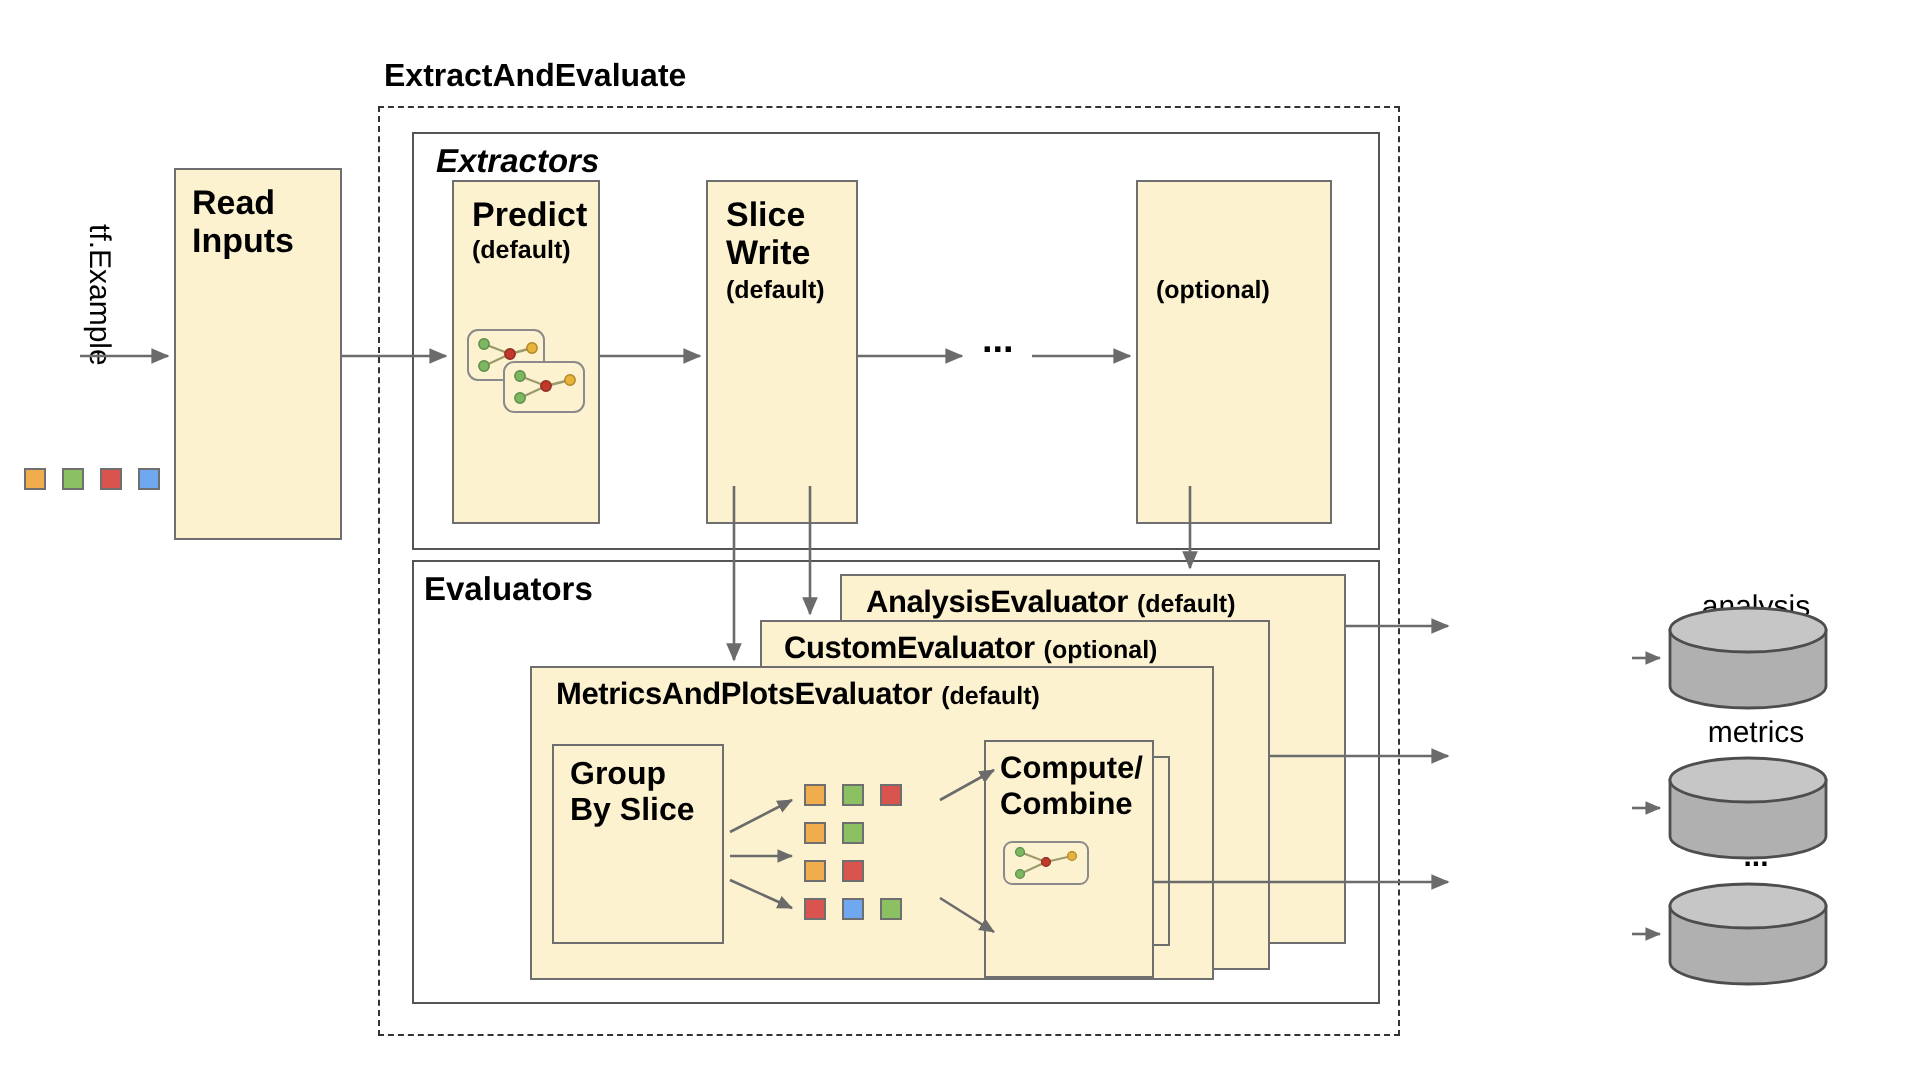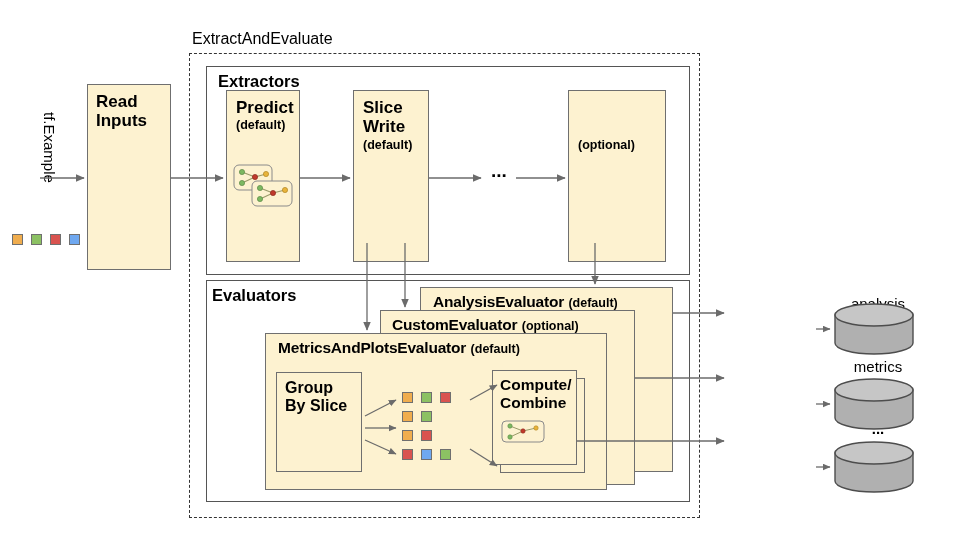--- a/index.html
+++ b/index.html
@@ -13,21 +13,21 @@
          border:1.3px solid #555;}
   .dashed{position:absolute;box-sizing:border-box;background:transparent;
           border:1.6px dashed #333;}
 
   .lbl{position:absolute;font-weight:bold;line-height:1.12;letter-spacing:-0.2px;}
   .small{font-size:12.5px;font-weight:bold;}
 
   .boxtitle{position:absolute;font-weight:bold;font-size:17px;line-height:1.13;}
   .hdr{position:absolute;font-weight:bold;font-size:16.5px;}
 
-  .ctr-title{position:absolute;font-weight:normal;font-size:16px;}
+  .ctr-title{position:absolute;font-weight:bold;font-size:16px;}
 
   svg.layer{position:absolute;left:0;top:0;width:960px;height:540px;
             pointer-events:none;overflow:visible;}
 
   .sq{position:absolute;width:11px;height:11px;border:1.1px solid #6f6f6f;box-sizing:border-box;}
 
   .cyl{position:absolute;}
   .cyl-lbl{position:absolute;font-size:15px;font-weight:normal;text-align:center;}
 
   .vert{position:absolute;transform-origin:0 0;white-space:nowrap;
@@ -51,21 +51,21 @@
     <div class="boxtitle" style="left:8px;top:7px;width:76px;">
       <span>Read</span><br>
       <span>Inputs</span>
     </div>
   </div>
 
   <div class="ctr-title" style="left:192px;top:30px;">ExtractAndEvaluate</div>
   <div class="dashed" style="left:189px;top:53px;width:511px;height:465px;"></div>
 
   <div class="plain" style="left:206px;top:66px;width:484px;height:209px;"></div>
-  <div class="hdr" style="left:218px;top:72px;">Extractors</div>
+  <div class="hdr" style="left:218px;top:72px;font-style:italic;">Extractors</div>
 
   <div class="node" style="left:226px;top:90px;width:74px;height:172px;">
     <div class="boxtitle" style="left:9px;top:7px;">
       <span>Predict</span>
     </div>
     <div class="small" style="position:absolute;left:9px;top:27px;">(default)</div>
 
     <svg style="position:absolute;left:5px;top:72px;" width="66" height="48" viewBox="0 0 66 48">
       <rect x="2" y="2" rx="5" ry="5" width="38" height="25" fill="#fdf2d0" stroke="#8a8a8a" stroke-width="1"></rect>
       <line x1="10" y1="9" x2="23" y2="14" stroke="#9a9a6a" stroke-width="1.2"></line>
@@ -142,21 +142,21 @@
     <span class="sq" style="left:0px;top:38px;background:#f0ad4e;"></span>
     <span class="sq" style="left:19px;top:38px;background:#d9534f;"></span>
 
     <span class="sq" style="left:0px;top:57px;background:#d9534f;"></span>
     <span class="sq" style="left:19px;top:57px;background:#6fa8f0;"></span>
     <span class="sq" style="left:38px;top:57px;background:#8cc163;"></span>
   </div>
 
   <div class="node" style="left:500px;top:378px;width:85px;height:95px;"></div>
 
-  <div class="node" style="left:492px;top:370px;width:85px;height:95px;">
+  <div class="node" style="left:492px;top:370px;width:85px;height:119px;">
     <div class="boxtitle" style="left:7px;top:5px;font-size:15.5px;">
       <span>Compute/</span><br>
       <span>Combine</span>
     </div>
     <svg style="position:absolute;left:8px;top:48px;" width="46" height="26" viewBox="0 0 46 26">
       <rect x="1" y="2" rx="4" ry="4" width="42" height="21" fill="#fdf2d0" stroke="#8a8a8a" stroke-width="1"></rect>
       <line x1="9" y1="7" x2="22" y2="12" stroke="#9a9a6a" stroke-width="1"></line>
       <line x1="9" y1="18" x2="22" y2="12" stroke="#9a9a6a" stroke-width="1"></line>
       <line x1="22" y1="12" x2="35" y2="9" stroke="#9a9a6a" stroke-width="1"></line>
       <circle cx="9" cy="7" r="2.2" fill="#7cb861" stroke="#5d8a47" stroke-width=".6"></circle>

